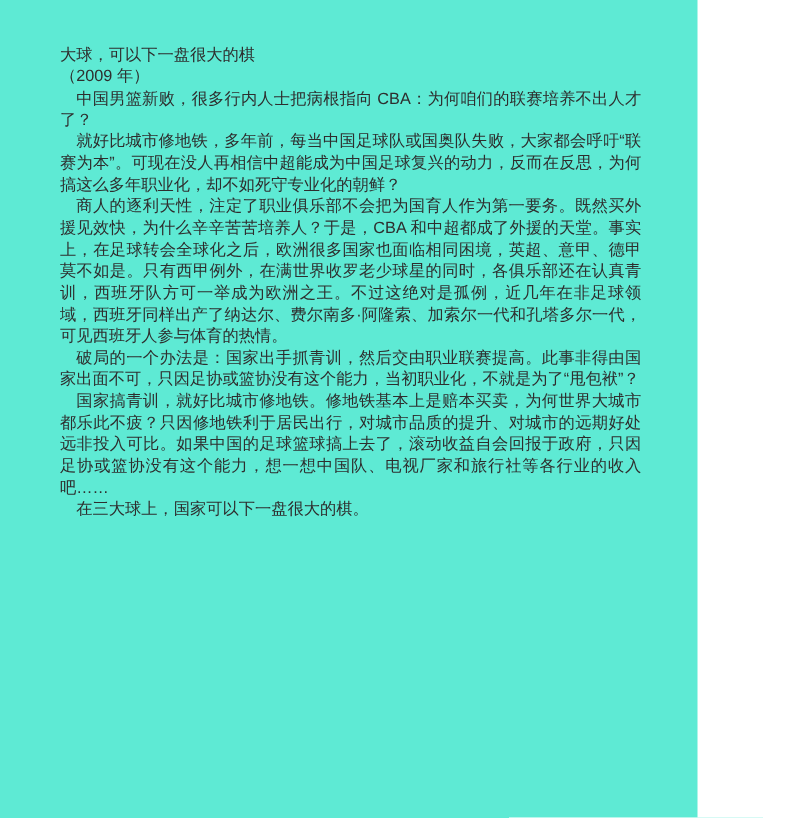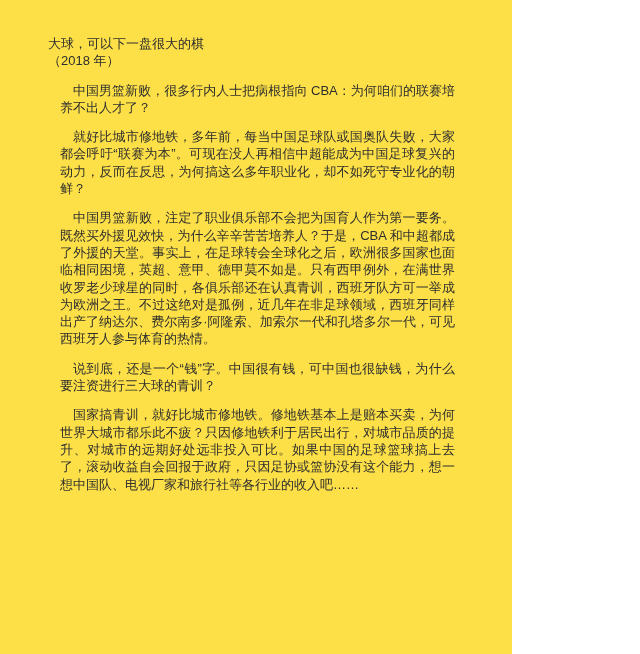--- a/index.html
+++ b/index.html
@@ -7,49 +7,50 @@
       padding: 0;
       background: #ffffff;
     }
     body {
       width: 640px;
       height: 654px;
       overflow: hidden;
     }
     .page {
       box-sizing: border-box;
-      width: 512px;
+      width: 558px;
       height: 654px;
       padding: 35px 45px 0 48px;
-      background: #fde047;
+      background: #5eead4;
       font-family: "Liberation Sans", "DejaVu Sans", sans-serif;
       font-size: 13px;
       line-height: 17.3px;
       color: #2e2e2e;
       text-align: justify;
       letter-spacing: 0;
     }
     .doc-title, .doc-date {
       margin: 0;
       padding: 0;
       font-size: 13px;
       font-weight: normal;
       line-height: 17.3px;
       text-align: left;
     }
     .para {
-      margin: 12px;
+      margin: 0;
       padding: 0;
       text-indent: 1em;
     }
   </style>
 </head>
 <body>
 
 <div class="page">
   <div class="doc-title">大球，可以下一盘很大的棋</div>
-  <div class="doc-date">（2018 年）</div>
+  <div class="doc-date">（2009 年）</div>
   <p class="para">中国男篮新败，很多行内人士把病根指向 CBA：为何咱们的联赛培养不出人才了？</p>
   <p class="para">就好比城市修地铁，多年前，每当中国足球队或国奥队失败，大家都会呼吁“联赛为本”。可现在没人再相信中超能成为中国足球复兴的动力，反而在反思，为何搞这么多年职业化，却不如死守专业化的朝鲜？</p>
-  <p class="para">中国男篮新败，注定了职业俱乐部不会把为国育人作为第一要务。既然买外援见效快，为什么辛辛苦苦培养人？于是，CBA 和中超都成了外援的天堂。事实上，在足球转会全球化之后，欧洲很多国家也面临相同困境，英超、意甲、德甲莫不如是。只有西甲例外，在满世界收罗老少球星的同时，各俱乐部还在认真青训，西班牙队方可一举成为欧洲之王。不过这绝对是孤例，近几年在非足球领域，西班牙同样出产了纳达尔、费尔南多·阿隆索、加索尔一代和孔塔多尔一代，可见西班牙人参与体育的热情。</p>
-  <p class="para">说到底，还是一个“钱”字。中国很有钱，可中国也很缺钱，为什么要注资进行三大球的青训？</p>
+  <p class="para">商人的逐利天性，注定了职业俱乐部不会把为国育人作为第一要务。既然买外援见效快，为什么辛辛苦苦培养人？于是，CBA 和中超都成了外援的天堂。事实上，在足球转会全球化之后，欧洲很多国家也面临相同困境，英超、意甲、德甲莫不如是。只有西甲例外，在满世界收罗老少球星的同时，各俱乐部还在认真青训，西班牙队方可一举成为欧洲之王。不过这绝对是孤例，近几年在非足球领域，西班牙同样出产了纳达尔、费尔南多·阿隆索、加索尔一代和孔塔多尔一代，可见西班牙人参与体育的热情。</p>
+  <p class="para">破局的一个办法是：国家出手抓青训，然后交由职业联赛提高。此事非得由国家出面不可，只因足协或篮协没有这个能力，当初职业化，不就是为了“甩包袱”？</p>
   <p class="para">国家搞青训，就好比城市修地铁。修地铁基本上是赔本买卖，为何世界大城市都乐此不疲？只因修地铁利于居民出行，对城市品质的提升、对城市的远期好处远非投入可比。如果中国的足球篮球搞上去了，滚动收益自会回报于政府，只因足协或篮协没有这个能力，想一想中国队、电视厂家和旅行社等各行业的收入吧……</p>
+  <p class="para">在三大球上，国家可以下一盘很大的棋。</p>
 </div>
 
 </body></html>

